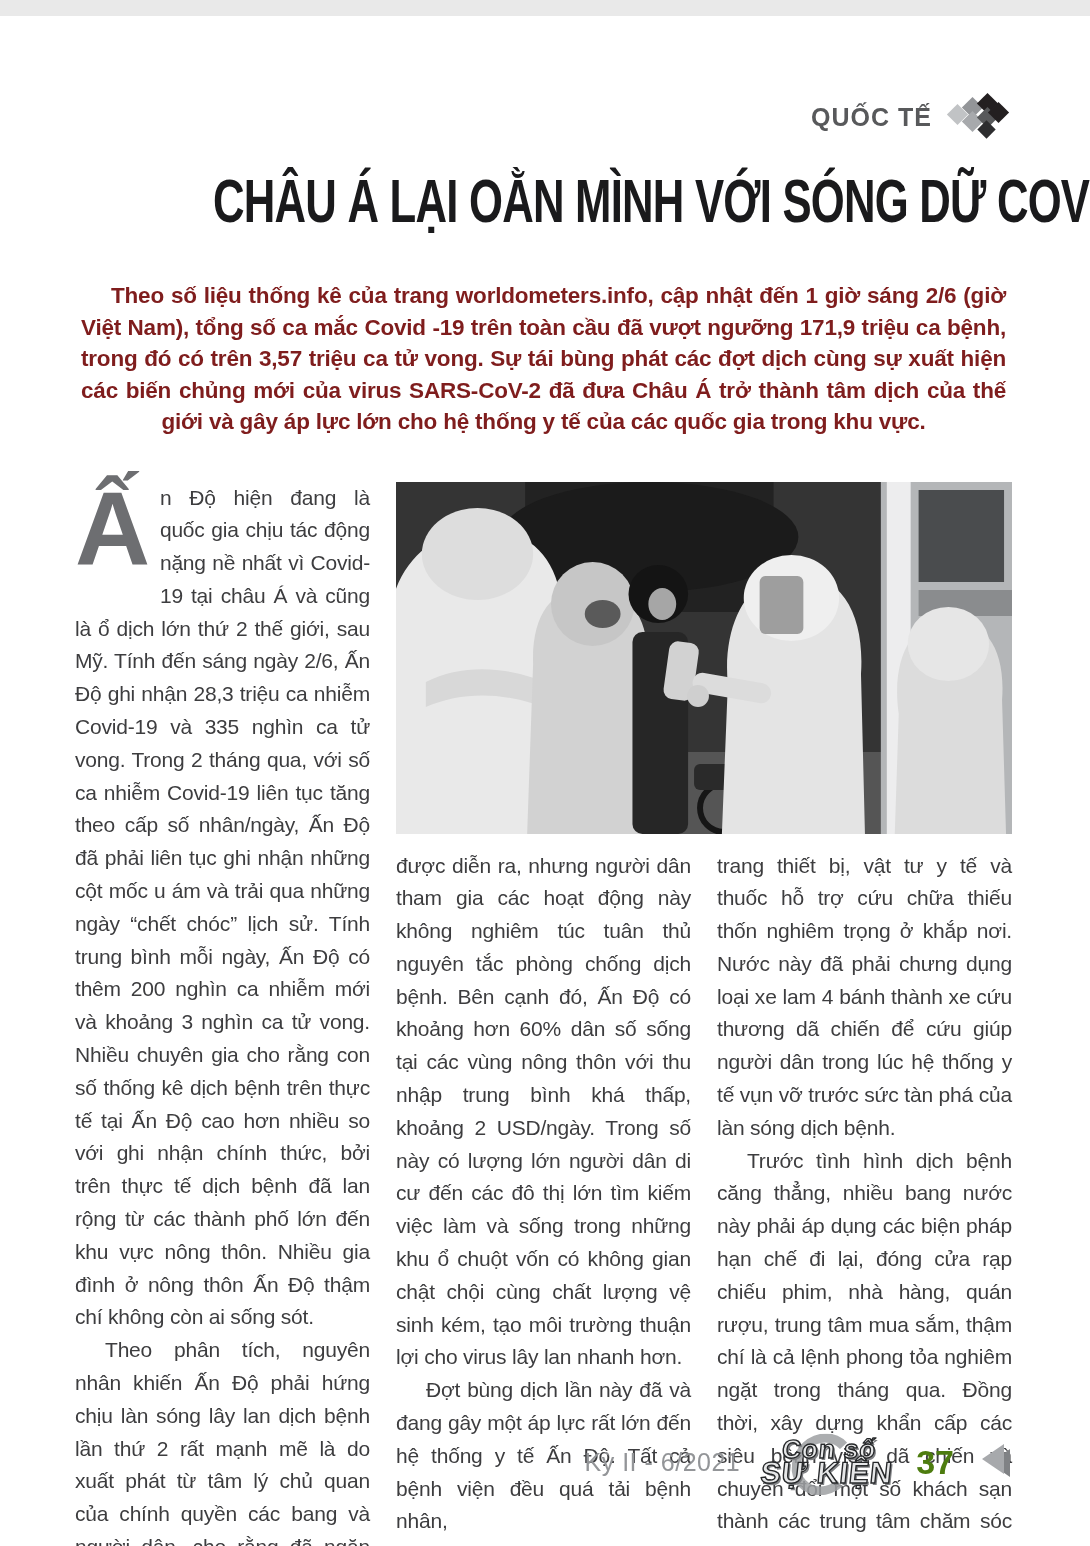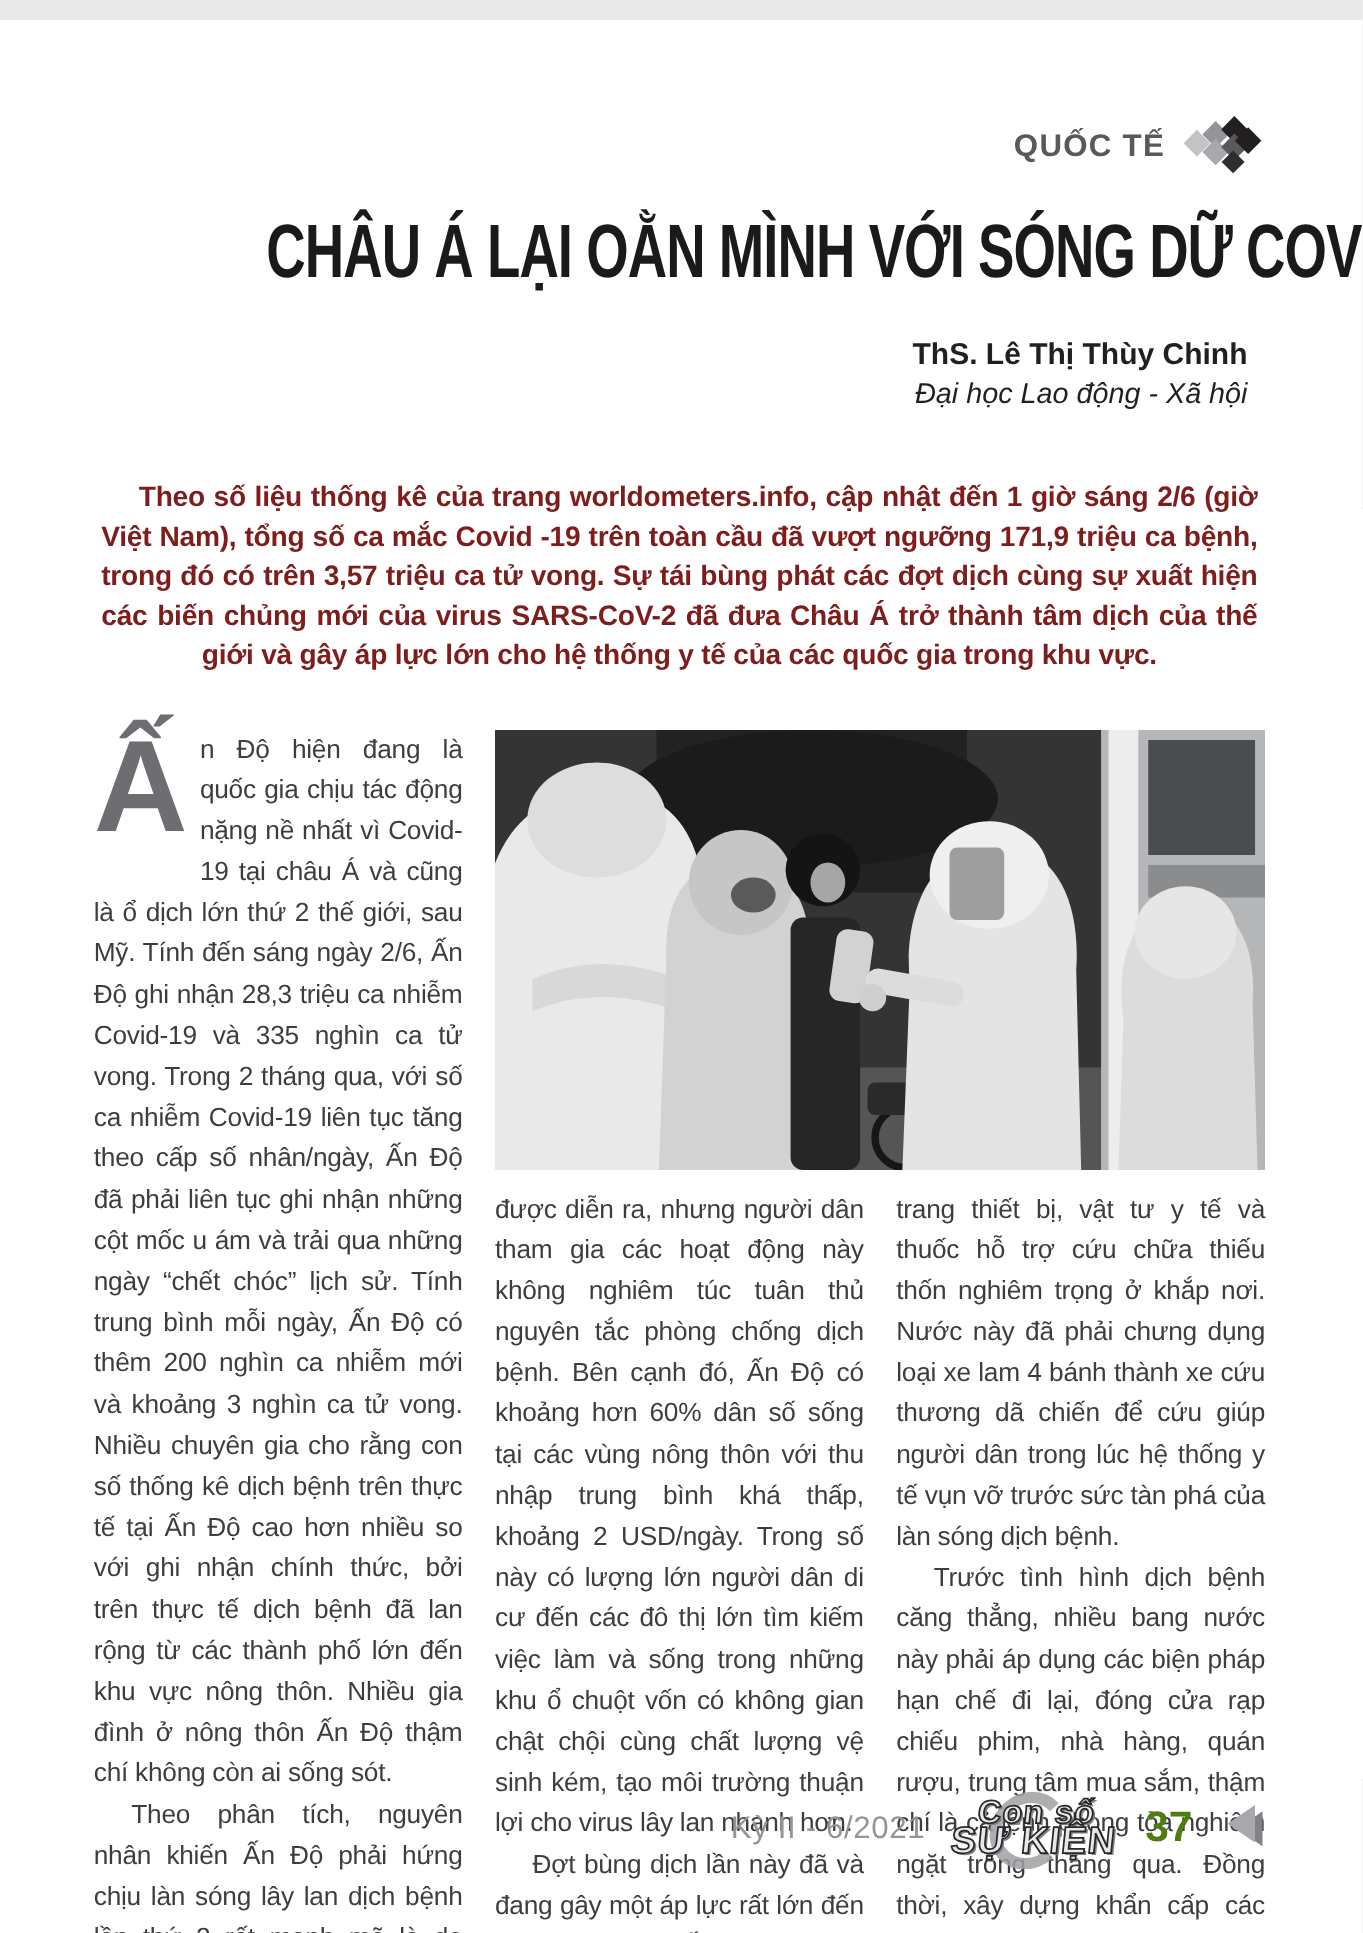--- a/index.html
+++ b/index.html
@@ -171,24 +171,20 @@
           <rect x="38" y="33" width="13" height="13" transform="rotate(45 44.5 39.5)" fill="#2d2d2f"></rect>
         </g>
       </svg>
     </span>
   </div>
 
   <div class="title-wrap">
     <h1 class="title">CHÂU Á LẠI OẰN MÌNH VỚI SÓNG DỮ COVID-19</h1>
   </div>
 
-  <div class="author-block">
-    <div class="author-name">ThS. Lê Thị Thùy Chinh</div>
-    <div class="author-aff">Đại học Lao động - Xã hội</div>
-  </div>
 
   <p class="lead">Theo số liệu thống kê của trang worldometers.info, cập nhật đến 1 giờ sáng 2/6 (giờ Việt Nam), tổng số ca mắc Covid -19 trên toàn cầu đã vượt ngưỡng 171,9 triệu ca bệnh, trong đó có trên 3,57 triệu ca tử vong. Sự tái bùng phát các đợt dịch cùng sự xuất hiện các biến chủng mới của virus SARS-CoV-2 đã đưa Châu Á trở thành tâm dịch của thế giới và gây áp lực lớn cho hệ thống y tế của các quốc gia trong khu vực.</p>
 
   <div class="article">
 
     <div class="col1">
       <p class="body-p"><span class="dropcap">Ấ</span><span>n Độ hiện đang là quốc gia chịu tác động nặng nề nhất vì Covid-19 tại châu Á và cũng là ổ dịch lớn thứ 2 thế giới, sau Mỹ. Tính đến sáng ngày 2/6, Ấn Độ ghi nhận 28,3 triệu ca nhiễm Covid-19 và 335 nghìn ca tử vong. Trong 2 tháng qua, với số ca nhiễm Covid-19 liên tục tăng theo cấp số nhân/ngày, Ấn Độ đã phải liên tục ghi nhận những cột mốc u ám và trải qua những ngày “chết chóc” lịch sử. Tính trung bình mỗi ngày, Ấn Độ có thêm 200 nghìn ca nhiễm mới và khoảng 3 nghìn ca tử vong. Nhiều chuyên gia cho rằng con số thống kê dịch bệnh trên thực tế tại Ấn Độ cao hơn nhiều so với ghi nhận chính thức, bởi trên thực tế dịch bệnh đã lan rộng từ các thành phố lớn đến khu vực nông thôn. Nhiều gia đình ở nông thôn Ấn Độ thậm chí không còn ai sống sót.</span></p>
       <p class="body-p indent">Theo phân tích, nguyên nhân khiến Ấn Độ phải hứng chịu làn sóng lây lan dịch bệnh lần thứ 2 rất mạnh mẽ là do xuất phát từ tâm lý chủ quan của chính quyền các bang và người dân, cho rằng đã ngăn chặn được dịch bệnh bùng phát vào đầu năm nay. Nhiều hoạt động cộng đồng (như bầu cử địa phương, tụ họp tôn giáo và lễ hội)</p>
     </div>
 

